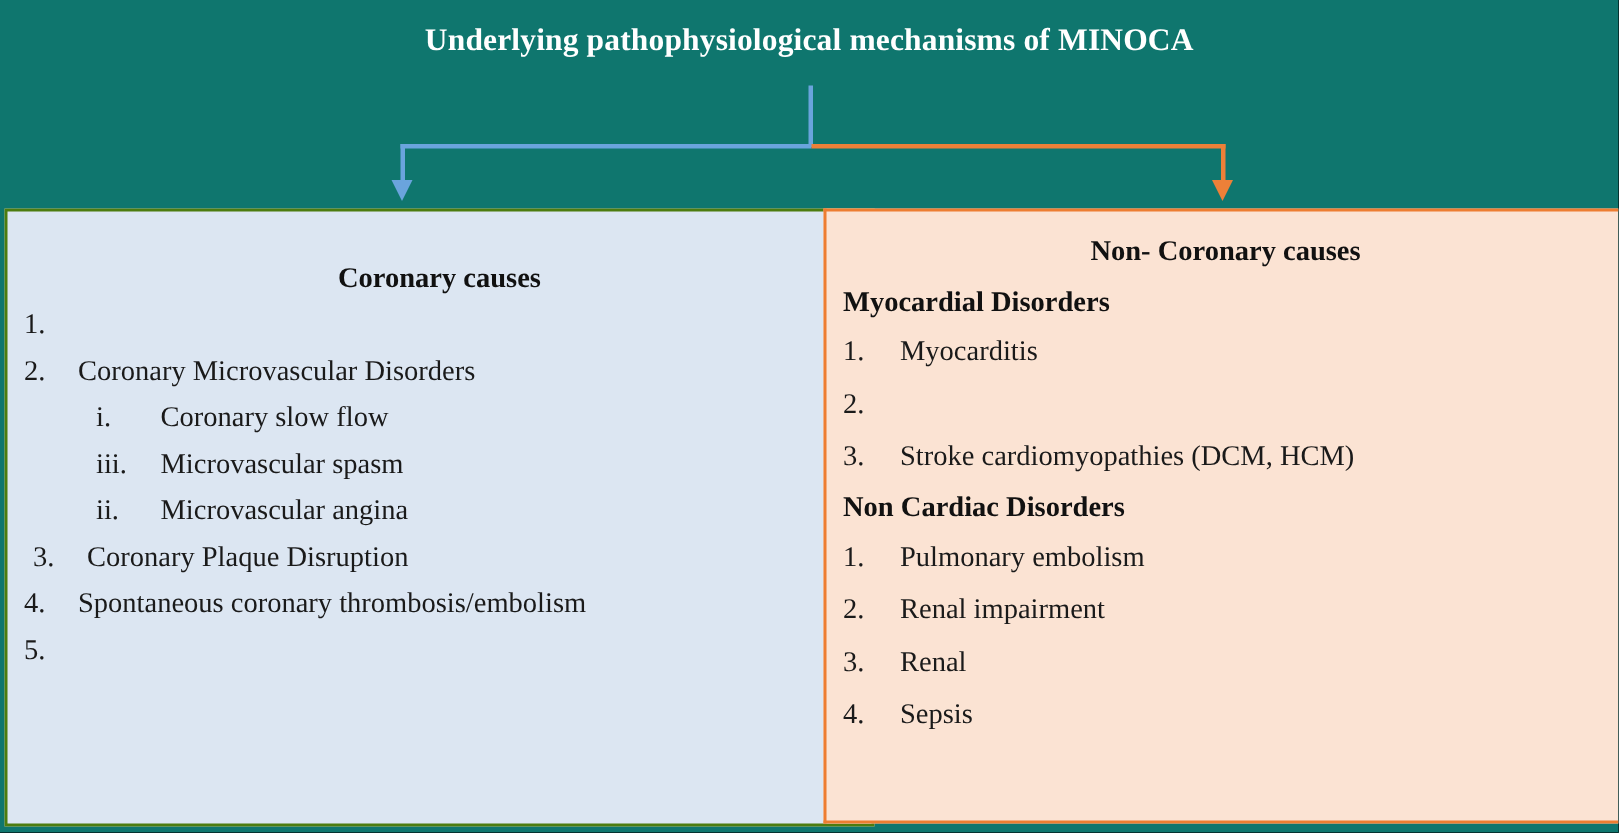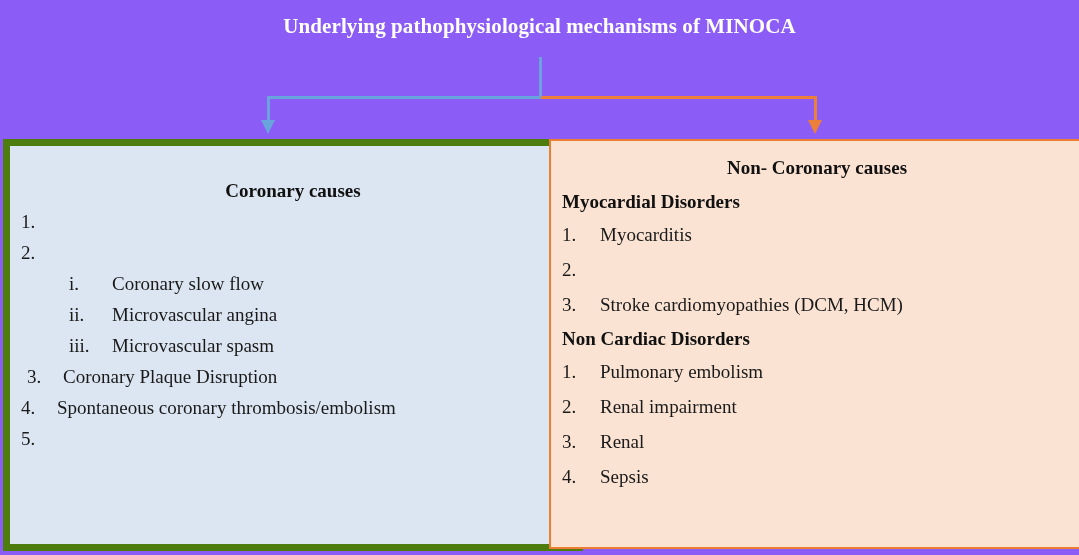--- a/index.html
+++ b/index.html
@@ -7,21 +7,21 @@
     padding: 0;
     background: #000000;
   }
   body {
     font-family: "Liberation Serif", "DejaVu Serif", serif;
   }
   #page {
     position: relative;
     width: 1079px;
     height: 555px;
-    background: #8b5cf6;
+    background: #0f766e;
     overflow: hidden;
   }
 
   
   .title {
     position: absolute;
     left: 0;
     top: 14px;
     width: 1079px;
     text-align: center;
@@ -98,21 +98,21 @@
   .box {
     position: absolute;
     box-sizing: border-box;
   }
   .box-coronary {
     left: 3px;
     top: 139px;
     width: 580px;
     height: 412px;
     background: #dce6f2;
-    border: 7px solid #4d7c0f;
+    border: 2px solid #4d7c0f;
   }
   .box-noncoronary {
     left: 549px;
     top: 139px;
     width: 534px;
     height: 410px;
     background: #fbe3d3;
     border: 2px solid #ed7d31;
     border-right: none;
   }
@@ -201,32 +201,33 @@
   <div class="arrow-right"></div>
 
   <div class="box box-coronary">
     <div class="box-title">Coronary causes</div>
     <ul class="plain" id="coronary-list">
         <li class="li-row lvl1">
           <span class="marker">1.</span>
         </li>
         <li class="li-row lvl1">
           <span class="marker">2.</span>
+          <span class="label">Coronary Microvascular Disorders</span>
         </li>
         <li class="li-row lvl2">
           <span class="marker">i.</span>
           <span class="label">Coronary slow flow</span>
         </li>
         <li class="li-row lvl2">
+          <span class="marker">iii.</span>
+          <span class="label">Microvascular spasm</span>
+        </li>
+        <li class="li-row lvl2">
           <span class="marker">ii.</span>
           <span class="label">Microvascular angina</span>
-        </li>
-        <li class="li-row lvl2">
-          <span class="marker">iii.</span>
-          <span class="label">Microvascular spasm</span>
         </li>
         <li class="li-row lvl1 indent-extra">
           <span class="marker">3.</span>
           <span class="label">Coronary Plaque Disruption</span>
         </li>
         <li class="li-row lvl1">
           <span class="marker">4.</span>
           <span class="label">Spontaneous coronary thrombosis/embolism</span>
         </li>
         <li class="li-row lvl1">

